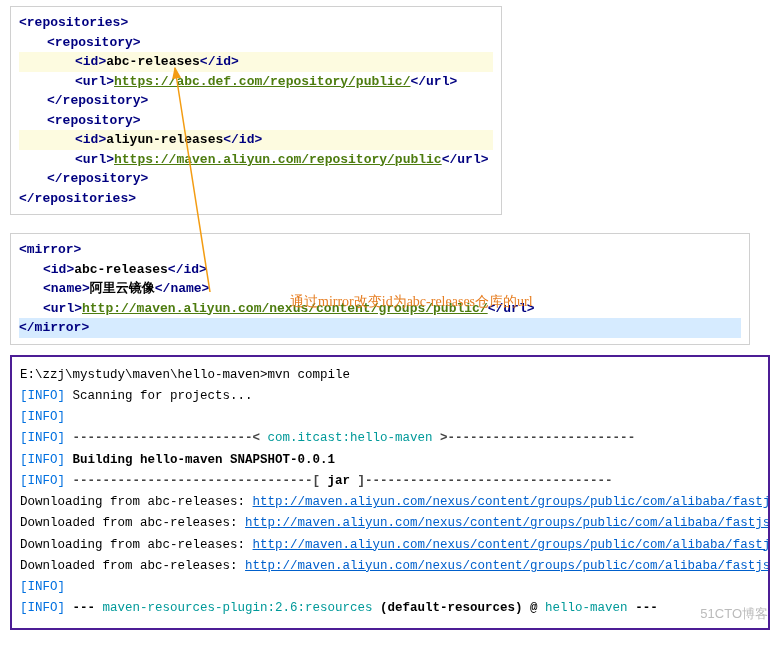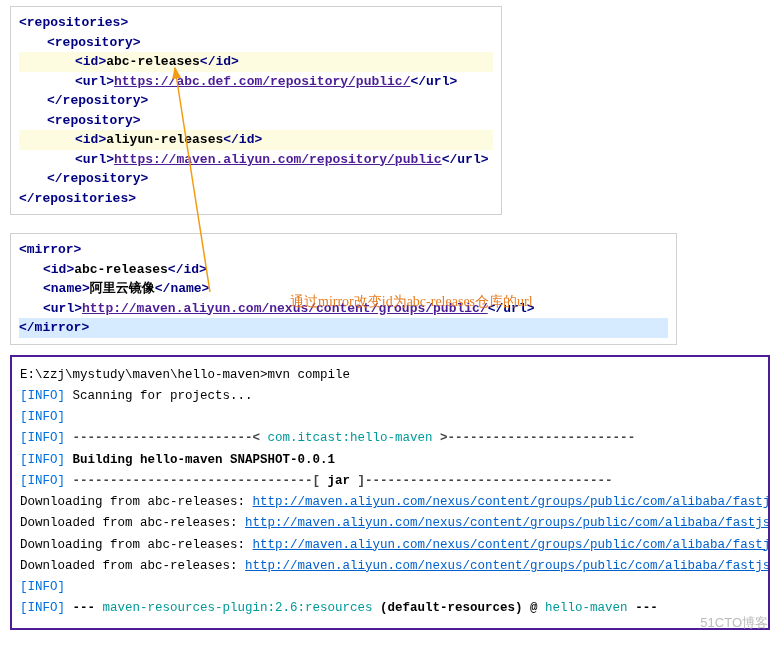--- a/index.html
+++ b/index.html
@@ -19,21 +19,21 @@
     padding: 6px 8px;
     line-height: 1.5;
     position: relative;
   }
 
   .highlight-line { background: #fdfbe0; }
 
   
   .xtag { color: #000080; font-weight: bold; }
   .xtext { color: #000; font-weight: bold; }
-  .xurl { text-decoration: underline; color: #4c1d95; font-weight: bold; text-align: center; }
+  .xurl { text-decoration: underline; color: #4d7c0f; font-weight: bold; text-align: center; }
 
   .annotation {
     color: #e67e22;
     font-family: Liberation Serif, serif;
     position: absolute;
   }
 
   .console-box {
     border: 2px solid #4c1d95;
     background: #fff;
@@ -48,21 +48,21 @@
   }
 
   .info-bracket { color: #0070e0; }
   .teal { color: #009999; }
   .link { color: #0060cc; text-decoration: underline; }
   .bold { font-weight: bold; }
   .dash { color: #444; }
 
   .watermark {
     position: absolute;
-    bottom: 4px;
+    bottom: 13px;
     right: 12px;
     color: #bbb;
     font-family: sans-serif;
     font-size: 13px;
   }
 
   svg.overlay {
     position: absolute;
     top: 0; left: 0;
     pointer-events: none;
@@ -89,21 +89,21 @@
   <div class="row indent2 highlight-line"><span class="xtag">&lt;id&gt;</span><span class="xtext">abc-releases</span><span class="xtag">&lt;/id&gt;</span></div>
   <div class="row indent2"><span class="xtag">&lt;url&gt;</span><span class="xurl">https://abc.def.com/repository/public/</span><span class="xtag">&lt;/url&gt;</span></div>
   <div class="row indent1"><span class="xtag">&lt;/repository&gt;</span></div>
   <div class="row indent1"><span class="xtag">&lt;repository&gt;</span></div>
   <div class="row indent2 highlight-line"><span class="xtag">&lt;id&gt;</span><span class="xtext">aliyun-releases</span><span class="xtag">&lt;/id&gt;</span></div>
   <div class="row indent2"><span class="xtag">&lt;url&gt;</span><span class="xurl">https://maven.aliyun.com/repository/public</span><span class="xtag">&lt;/url&gt;</span></div>
   <div class="row indent1"><span class="xtag">&lt;/repository&gt;</span></div>
   <div class="row"><span class="xtag">&lt;/repositories&gt;</span></div>
 </div>
 
-<div class="code-box" style="width:667px; margin-top:18px;">
+<div class="code-box" style="width:740px; margin-top:18px;">
   <div class="row"><span class="xtag">&lt;mirror&gt;</span></div>
   <div class="row m-indent2"><span class="xtag">&lt;id&gt;</span><span class="xtext">abc-releases</span><span class="xtag">&lt;/id&gt;</span></div>
   <div class="row m-indent2"><span class="xtag">&lt;name&gt;</span><span class="xtext">阿里云镜像</span><span class="xtag">&lt;/name&gt;</span></div>
   <div class="row m-indent2"><span class="xtag">&lt;url&gt;</span><span class="xurl">http://maven.aliyun.com/nexus/content/groups/public/</span><span class="xtag">&lt;/url&gt;</span></div>
   <div class="row" style="background:#d6ebff;"><span class="xtag">&lt;/mirror&gt;</span></div>
 </div>
 
 <div class="annotation" style="top:293px; left:290px; font-size:14px;">通过mirror改变id为abc-releases仓库的url</div>
 
 <div class="obox" style="top:365px; left:125px; width:115px; height:22px;"></div>

